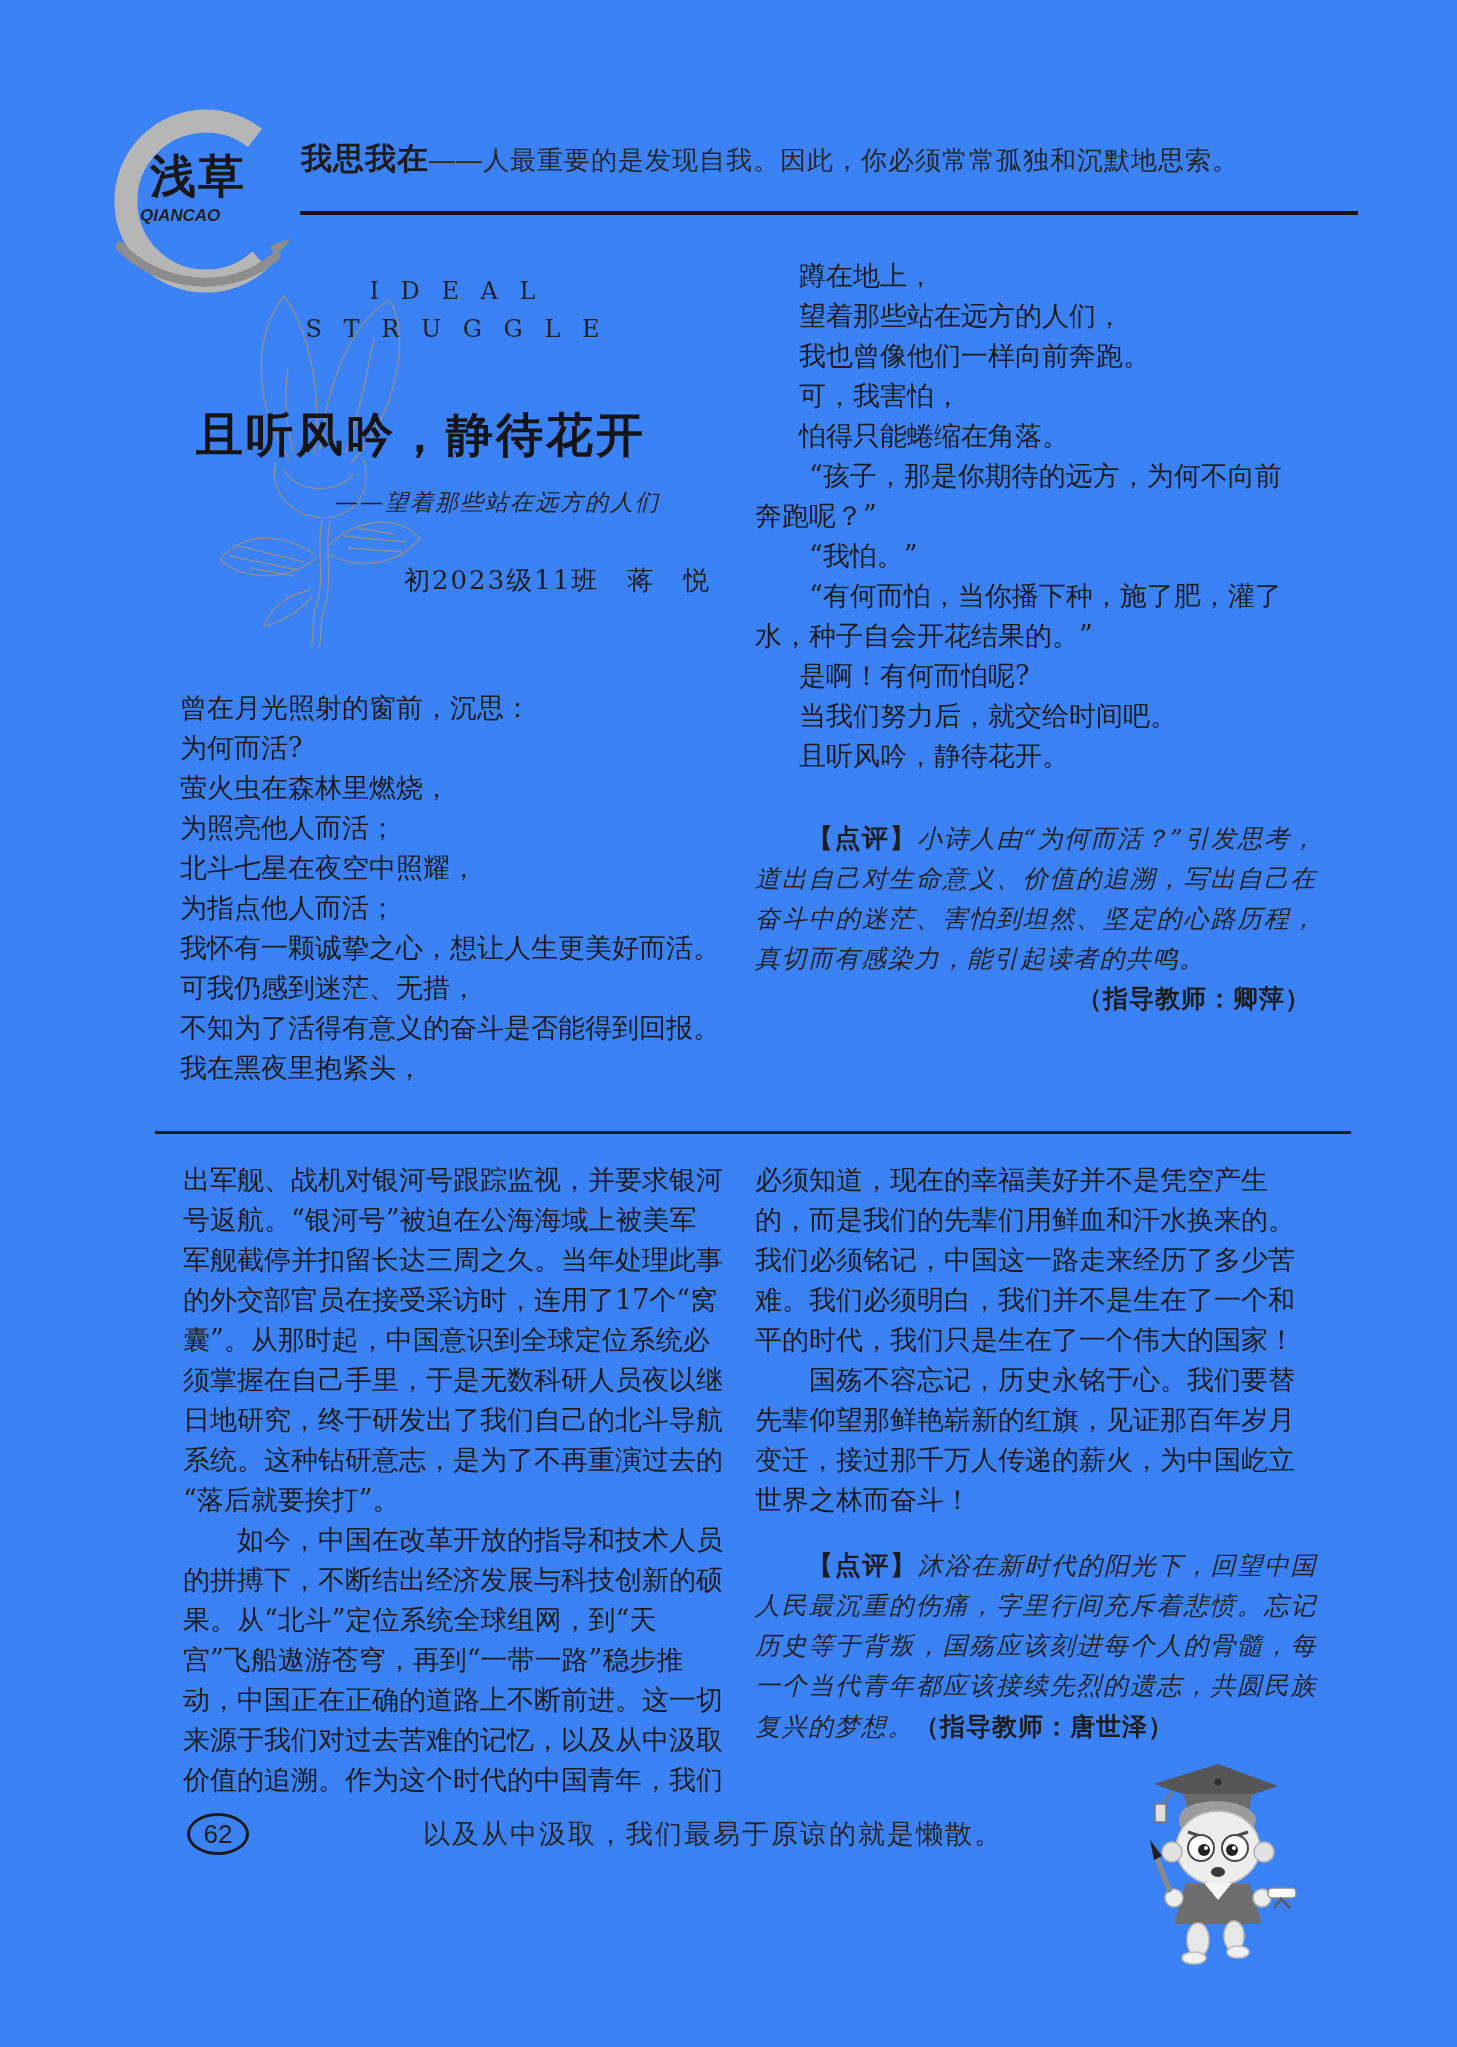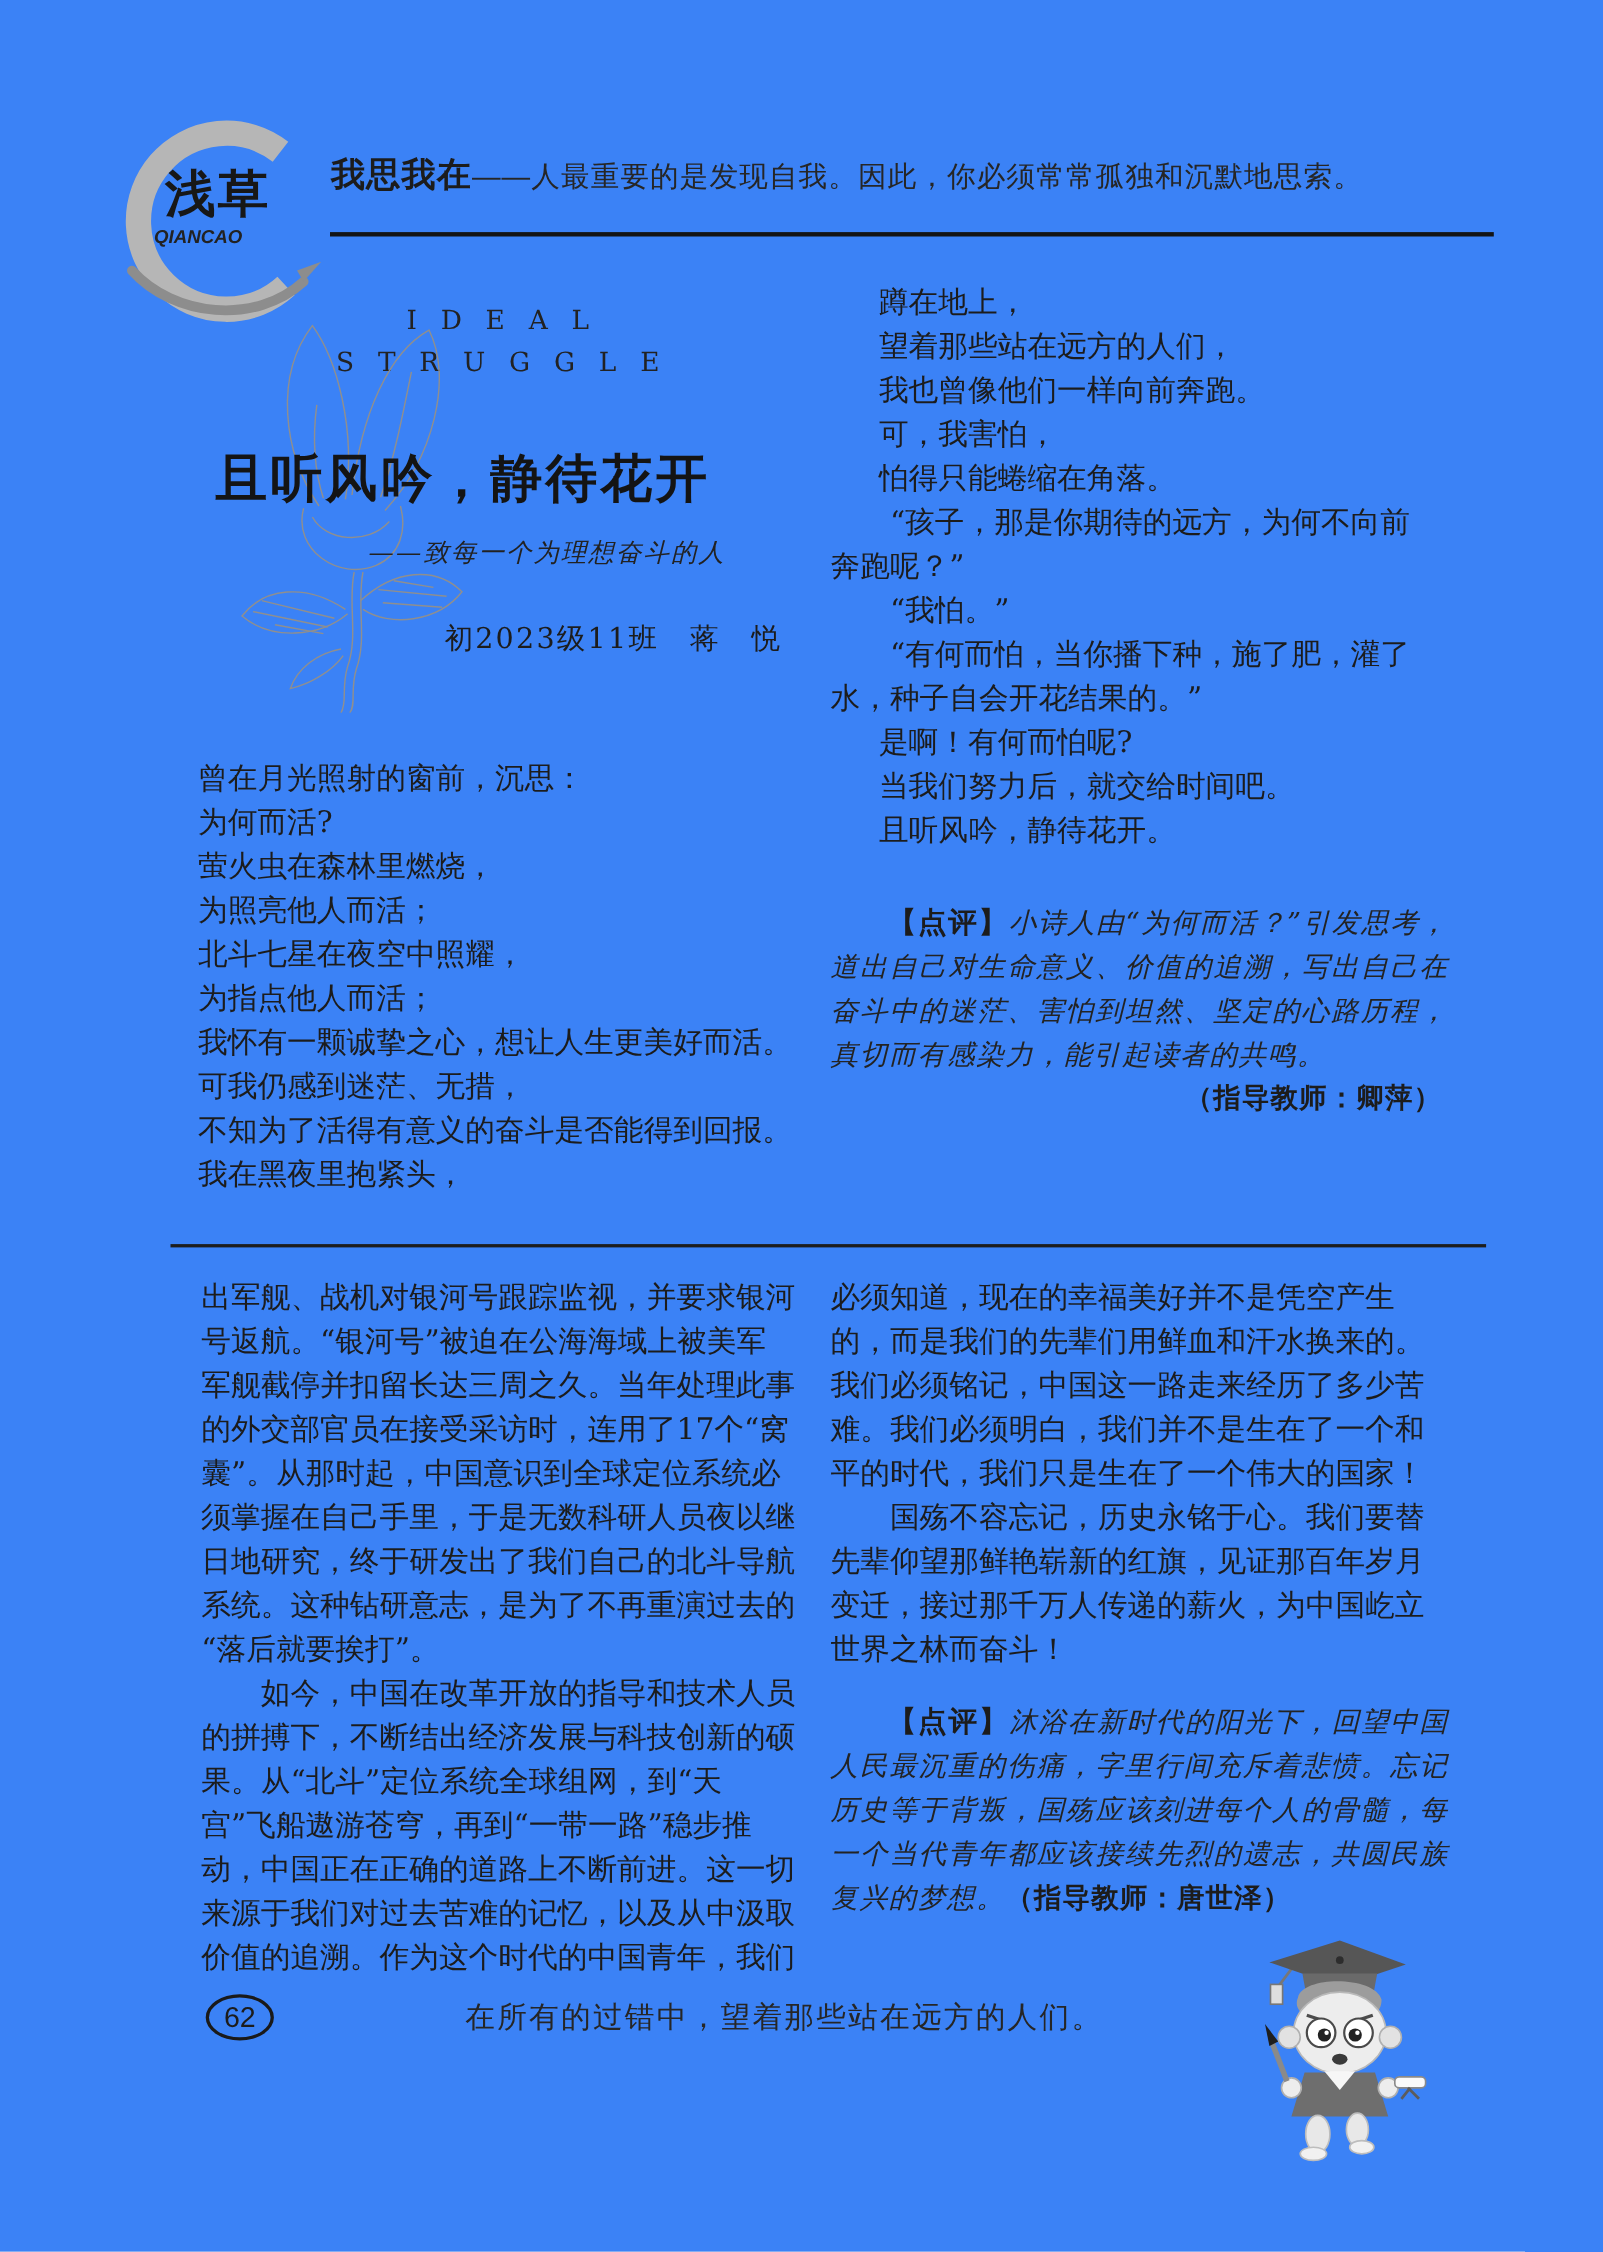--- a/index.html
+++ b/index.html
@@ -91,21 +91,21 @@
       <path d="M192,272 C186,302 196,332 186,360 C180,380 186,392 180,400"></path>
       <path d="M176,306 C140,282 102,286 82,312 C108,334 152,332 178,310"></path>
       <path d="M92,308 L160,322 M100,298 L166,314 M112,320 L156,328"></path>
       <path d="M190,298 C220,270 258,266 282,290 C260,318 216,322 192,306"></path>
       <path d="M206,288 L268,294 M210,300 L264,304 M220,280 L256,286"></path>
       <path d="M172,342 C150,346 132,360 126,378 C144,374 164,362 174,348"></path>
     </g>
   </svg>
 
   <h1 class="title">且听风吟，静待花开</h1>
-  <div class="subtitle">——致每一个为理想奋斗的人</div>
+  <div class="subtitle">——望着那些站在远方的人们</div>
   <div class="author">初2023级11班　蒋　悦</div>
 
   <div class="poem-left">
     <div class="pl">曾在月光照射的窗前，沉思：</div>
     <div class="pl">为何而活?</div>
     <div class="pl">萤火虫在森林里燃烧，</div>
     <div class="pl">为照亮他人而活；</div>
     <div class="pl">北斗七星在夜空中照耀，</div>
     <div class="pl">为指点他人而活；</div>
     <div class="pl">我怀有一颗诚挚之心，想让人生更美好而活。</div>
@@ -168,21 +168,21 @@
     <div class="pl">世界之林而奋斗！</div>
   </div>
 
   <div class="comment c2">
     <span class="clabel">【点评】</span><span class="cbody">沐浴在新时代的阳光下，回望中国人民最沉重的伤痛，字里行间充斥着悲愤。忘记历史等于背叛，国殇应该刻进每个人的骨髓，每一个当代青年都应该接续先烈的遗志，共圆民族复兴的梦想。</span><span class="teacher">（指导教师：唐世泽）</span>
   </div>
 
   <div class="page-num">
     <span>62</span>
   </div>
-  <div class="footer-quote">在所有的过错中，望着那些站在远方的人们。</div>
+  <div class="footer-quote">以及从中汲取，我们最易于原谅的就是懒散。</div>
 
   <svg class="mascot" width="190" height="215" viewBox="0 0 190 215">
     <line x1="58" y1="30" x2="40" y2="54" stroke="#777" stroke-width="2.5"></line>
     <rect x="33" y="52" width="11" height="18" fill="#dedede" stroke="#777" stroke-width="1.5"></rect>
     <polygon points="32,32 96,12 156,34 96,54" fill="#565656"></polygon>
     <circle cx="96" cy="30" r="3.5" fill="#2d2d2d"></circle>
     <path d="M62,42 L130,42 L126,64 L66,64 Z" fill="#6a6a6a"></path>
     <path d="M58,64 C62,44 128,44 134,66 C134,78 124,84 114,79 C102,70 78,70 66,81 C58,77 55,71 58,64 Z" fill="#9c9c9c"></path>
     <ellipse cx="96" cy="96" rx="42" ry="37" fill="#ededed" stroke="#b9b9b9" stroke-width="1.5"></ellipse>
     <circle cx="50" cy="100" r="10" fill="#e2e2e2" stroke="#b0b0b0" stroke-width="1.5"></circle>

